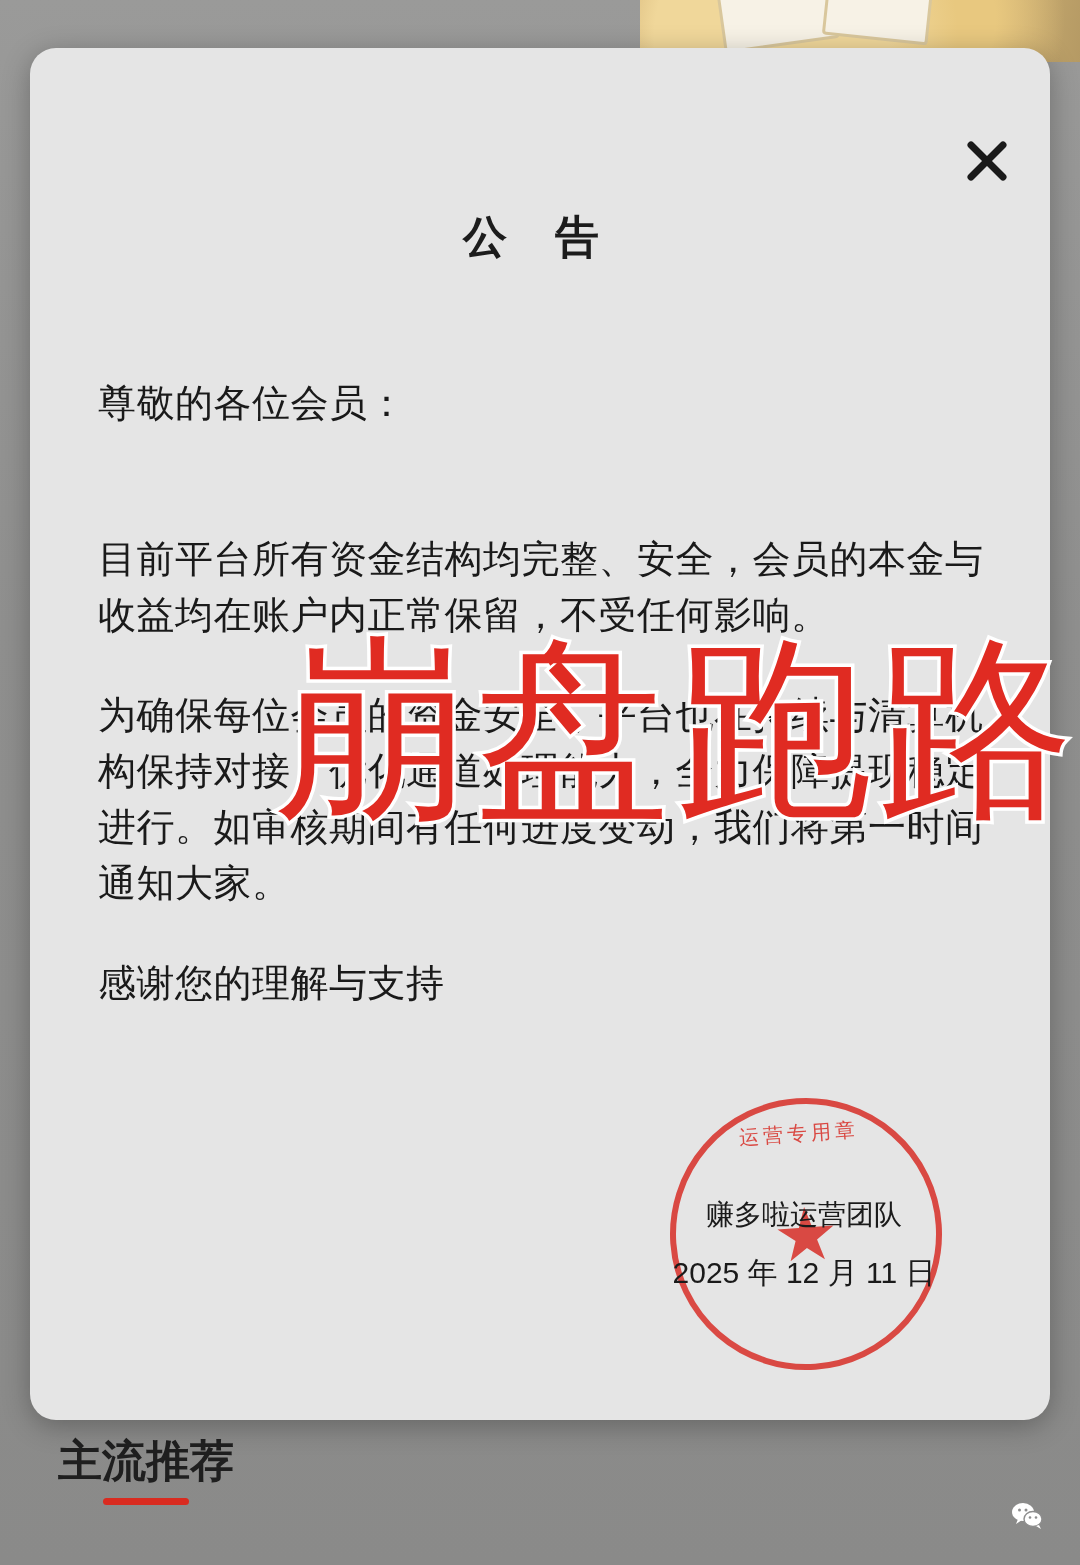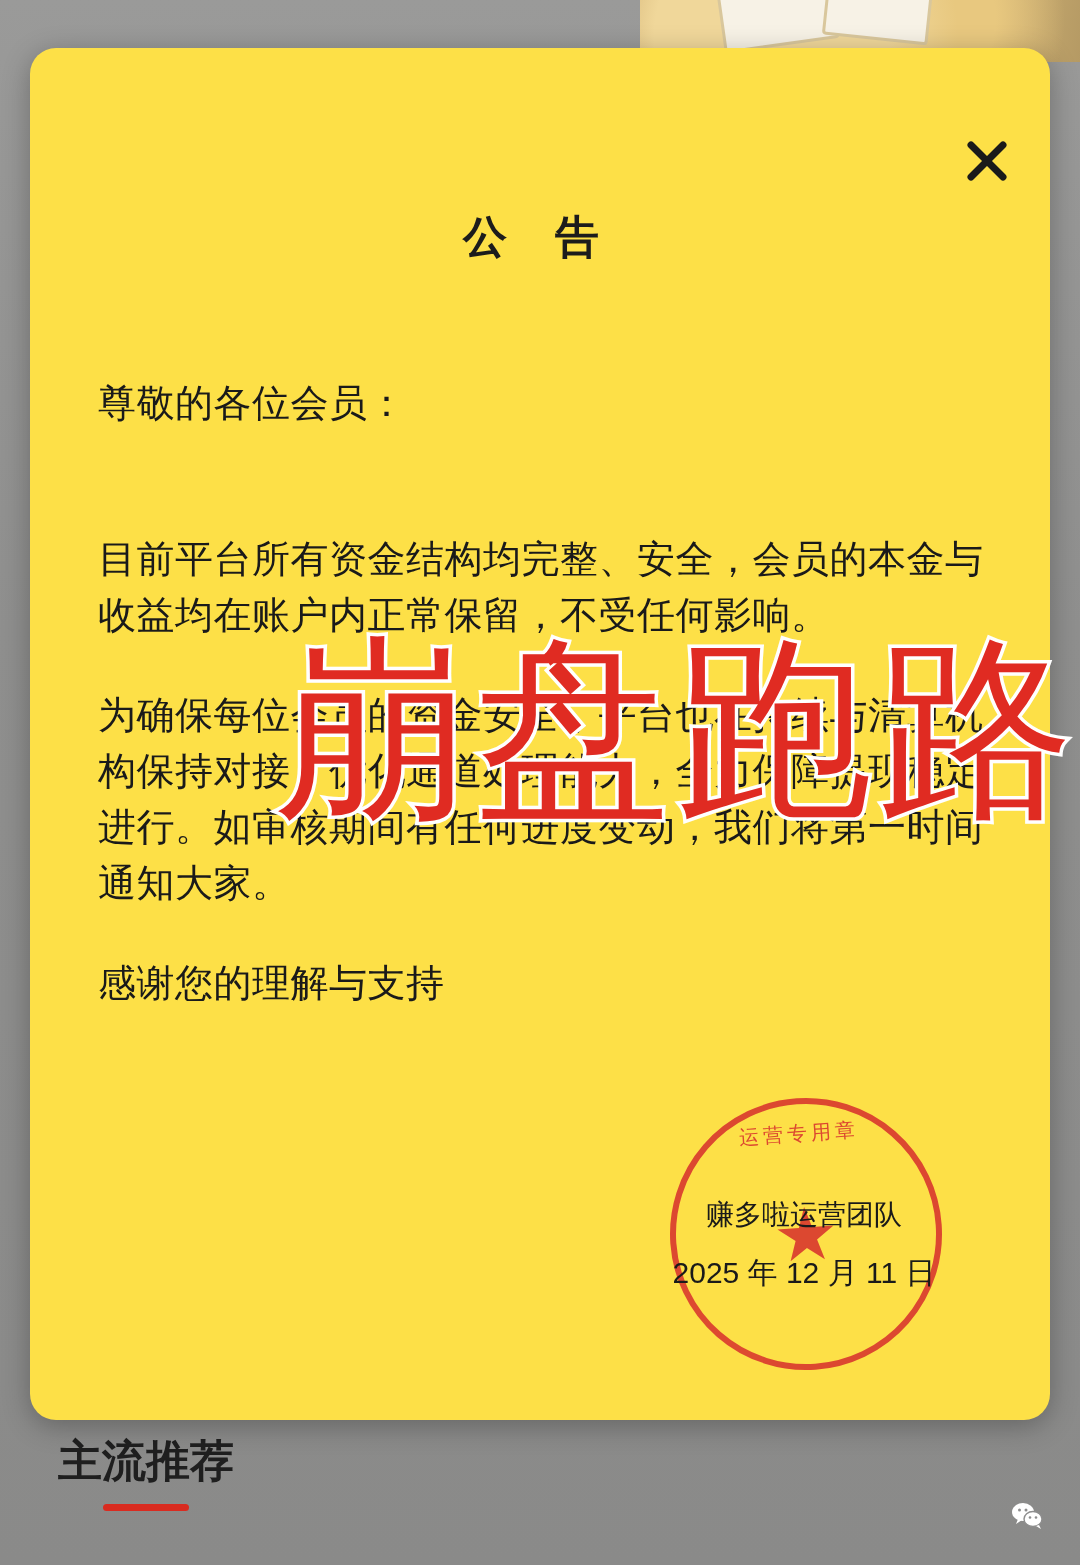--- a/index.html
+++ b/index.html
@@ -42,21 +42,21 @@
   #backdrop-photo .c1 { left: 80px; top: -18px; width: 110px; height: 58px; }
   #backdrop-photo .c2 { left: 185px; top: -26px; width: 100px; height: 60px; transform: rotate(6deg); }
 
   
   #announcement-modal {
     position: absolute;
     left: 30px;
     top: 48px;
     width: 1020px;
     height: 1372px;
-    background: #fde047;
+    background: #e5e5e5;
     border-radius: 26px;
     box-shadow: 0 6px 28px rgba(0,0,0,.28);
     overflow: hidden;
   }
 
   #close-button {
     position: absolute;
     right: 36px;
     top: 86px;
     width: 54px;
@@ -176,21 +176,21 @@
     gap: 56px;
     padding-left: 58px;
     box-sizing: border-box;
   }
   .tab {
     position: relative;
     font-size: 44px;
     font-weight: bold;
     color: #1f1f1f;
     font-family: "Liberation Sans", sans-serif;
-    padding-bottom: 20px;
+    padding-bottom: 14px;
   }
   .tab.active { color: #1f1f1f; }
   .tab.active::after {
     content: "";
     position: absolute;
     left: 50%;
     transform: translateX(-50%);
     bottom: 0;
     width: 86px;
     height: 7px;

